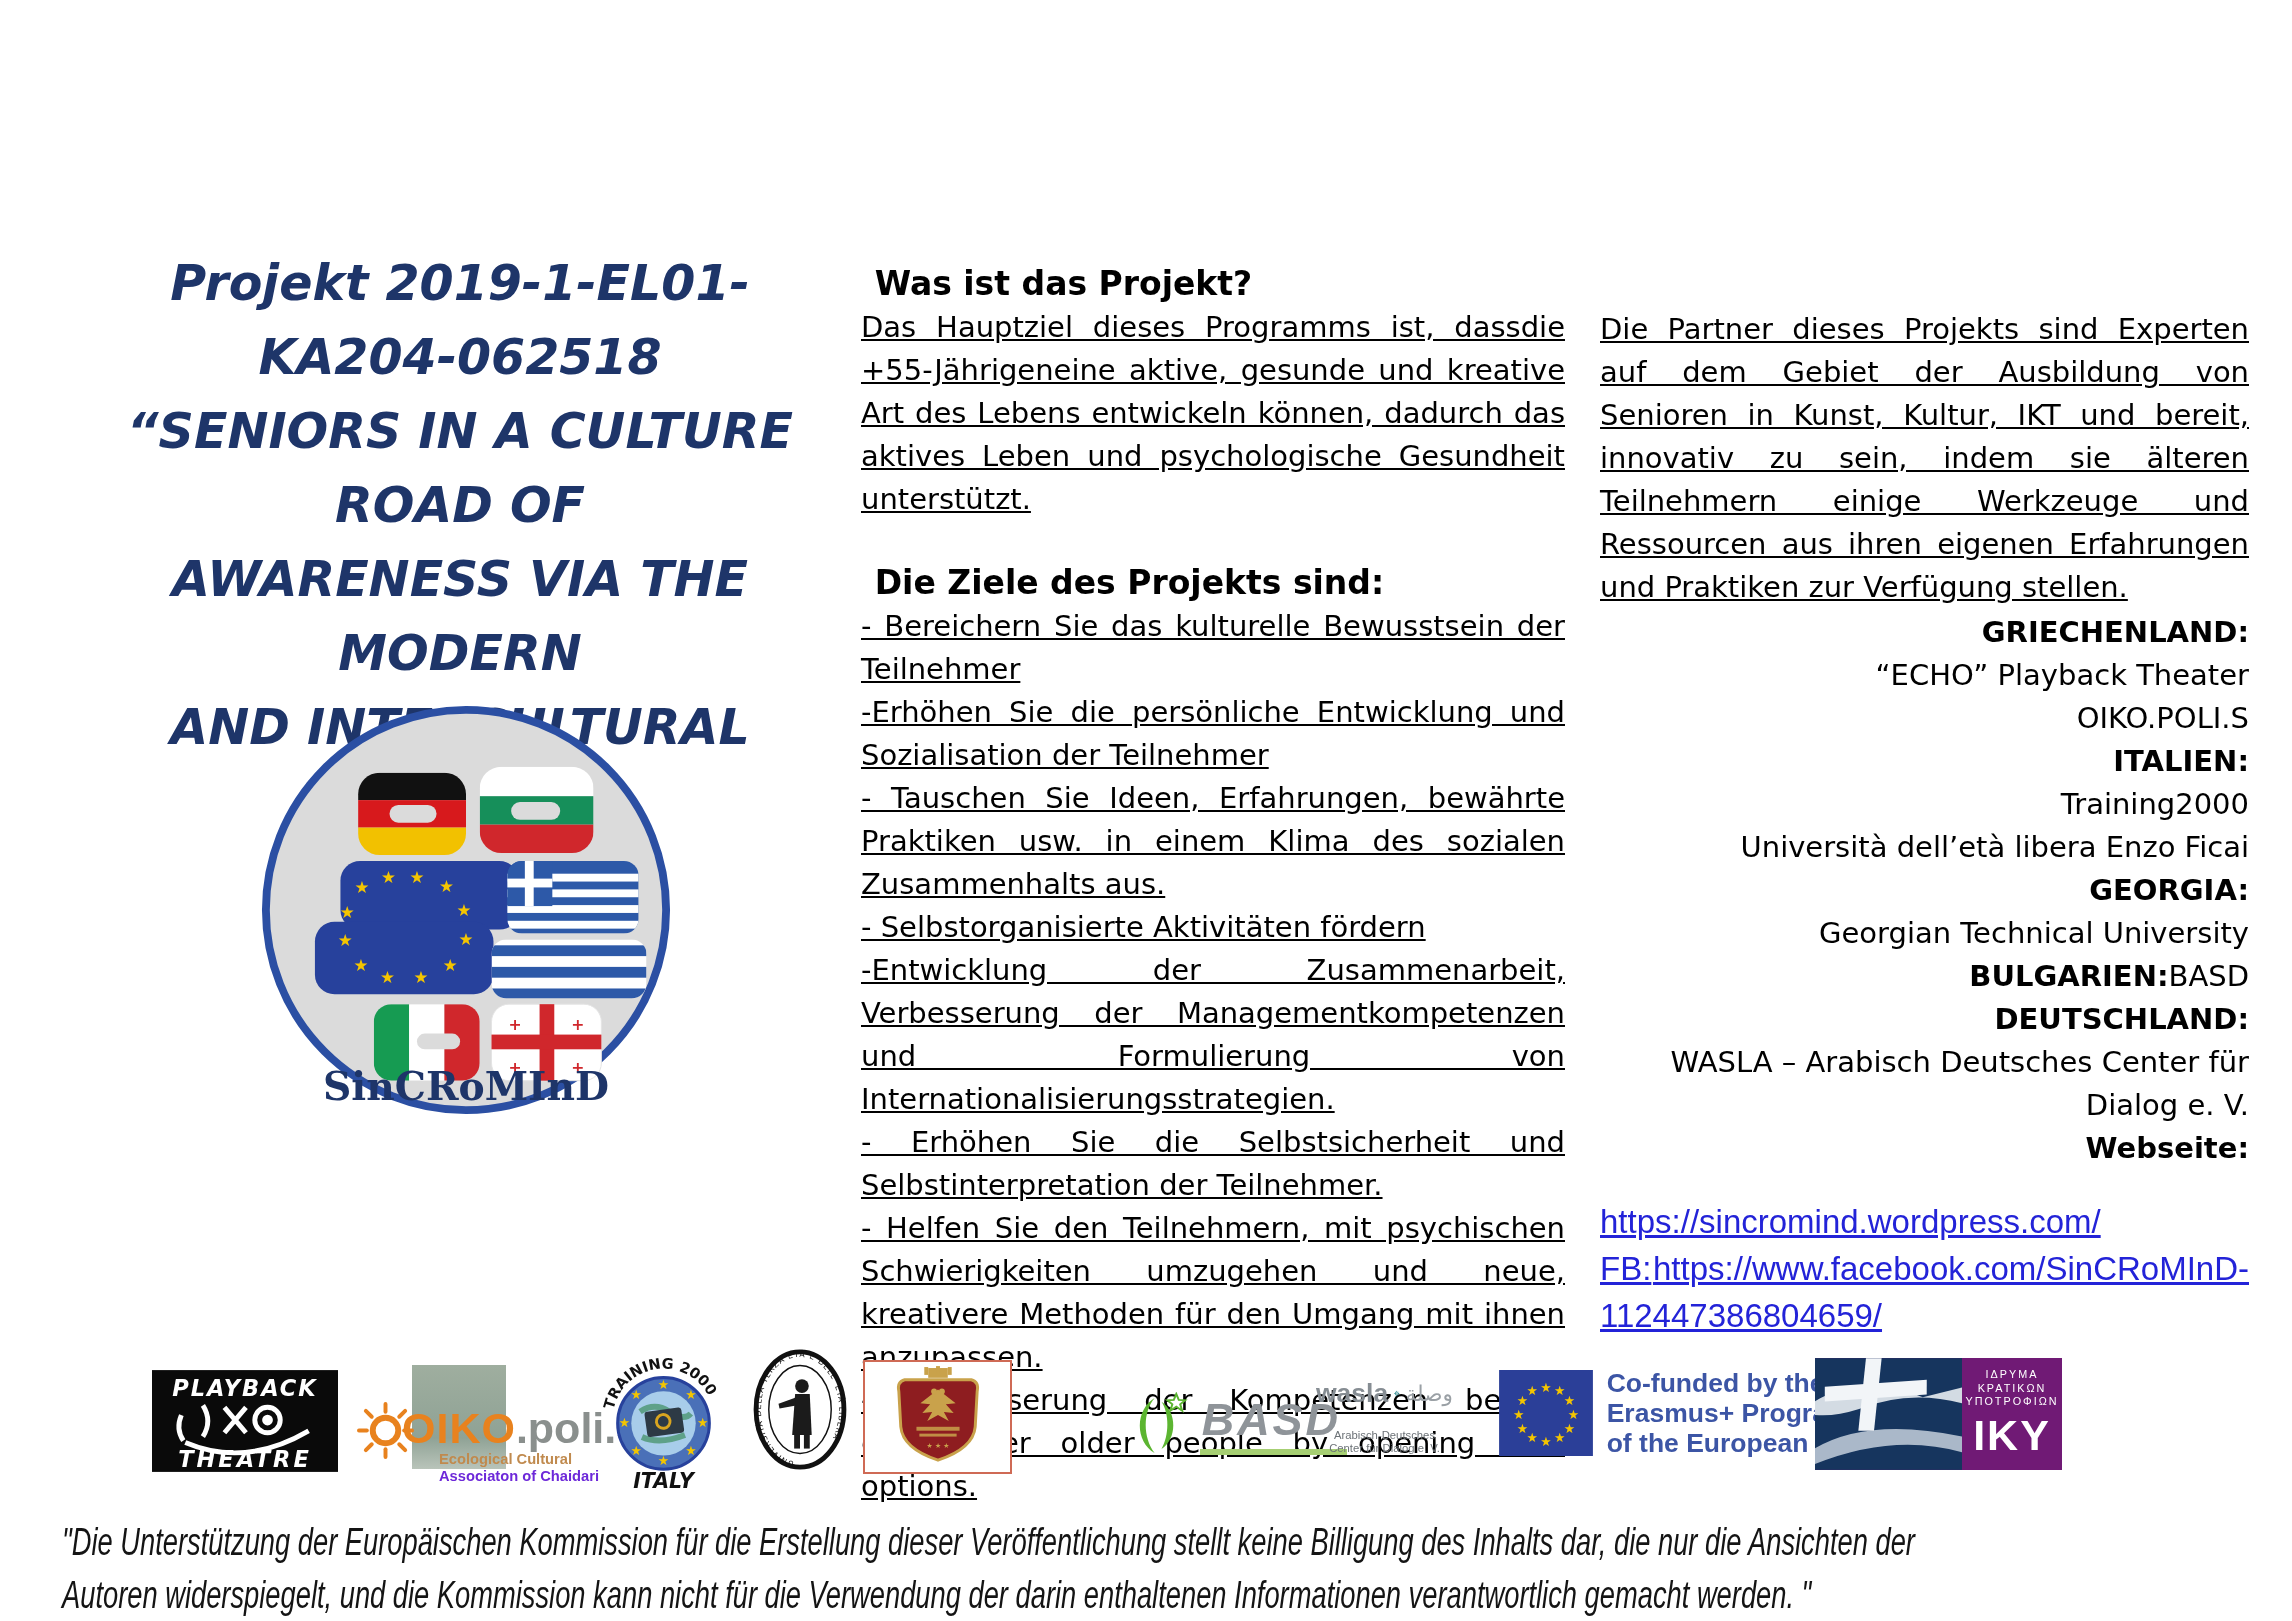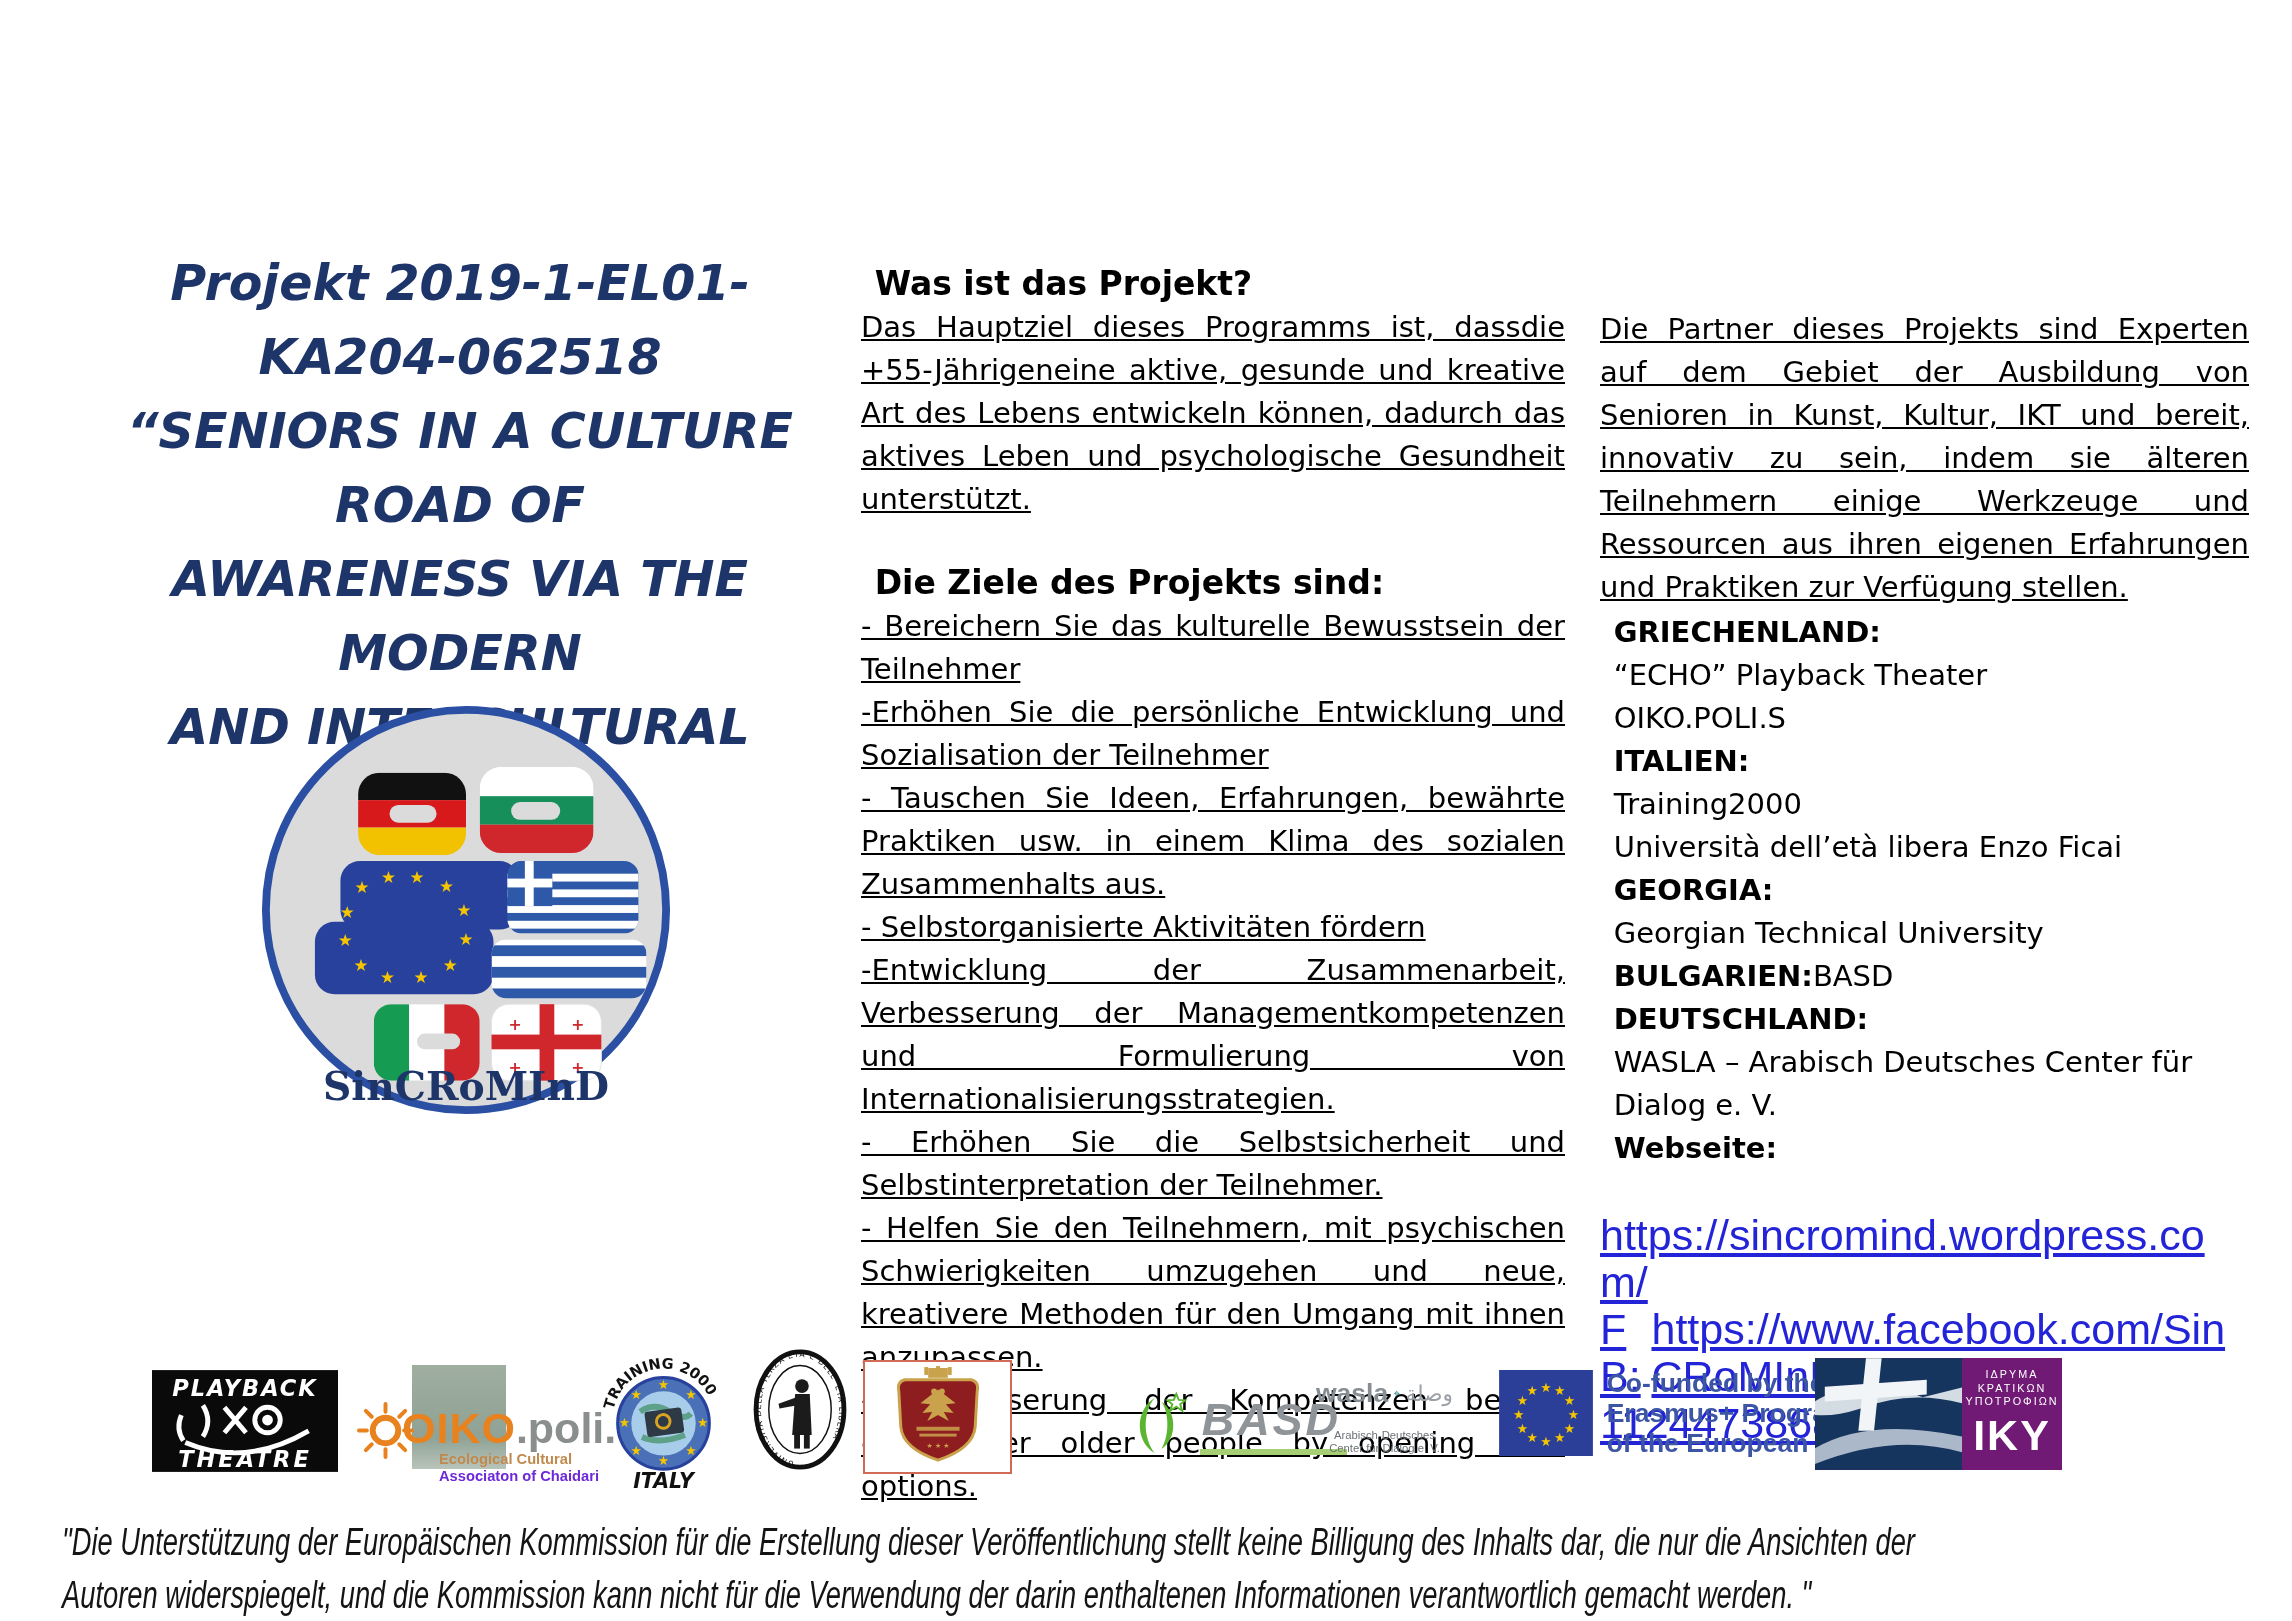--- a/index.html
+++ b/index.html
@@ -14,23 +14,23 @@
   .logo-circle{position:absolute;left:260px;top:704px;width:412px;height:412px;}
 
   
   .col{position:absolute;top:261px;font-size:29px;line-height:43px;}
   .col-middle{left:861px;width:704px;}
   .col-right{left:1600px;width:649px;padding-top:47px;}
   .col h2{font-size:33px;line-height:45px;font-weight:bold;margin:0;padding-left:13.7px;}
   .col h2.mt{margin-top:39px;}
   .col p{margin:0;text-align:justify;text-decoration:underline;}
   .partners{padding-left:13.7px;margin-top:2px;}
-  .partners .row{min-height:43px;}
+  .partners .row{min-height:43px;text-align:right;}
   .partners .country{font-weight:bold;}
-  .links{margin-top:42px;font-family:"Liberation Sans",sans-serif;font-size:43px;line-height:47px;}
+  .links{margin-top:28px;font-family:"Liberation Sans",sans-serif;font-size:33px;line-height:47px;}
   .links a{color:#2323d8;text-decoration:underline;word-break:break-all;}
   .fbrow{display:flex;justify-content:space-between;}
 
   
   .lg{position:absolute;}
   .playback{left:152px;top:1370px;}
   .oiko{left:355px;top:1365px;width:233px;height:110px;font-family:"Liberation Sans",sans-serif;}
   .oiko .block{position:absolute;left:57px;top:0;width:94px;height:104px;
                background:linear-gradient(#9fae9f,#8fa295 70%,#b9c4ba);}
   .oiko .sun{position:absolute;left:2px;top:37px;}

